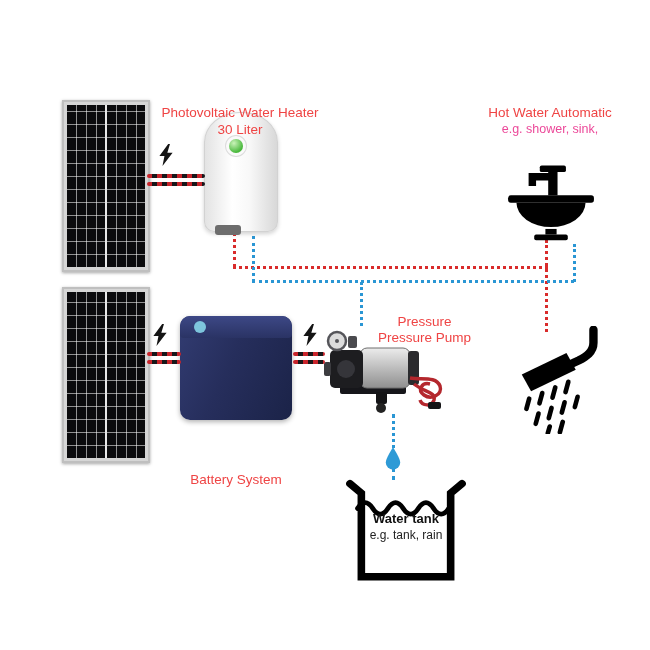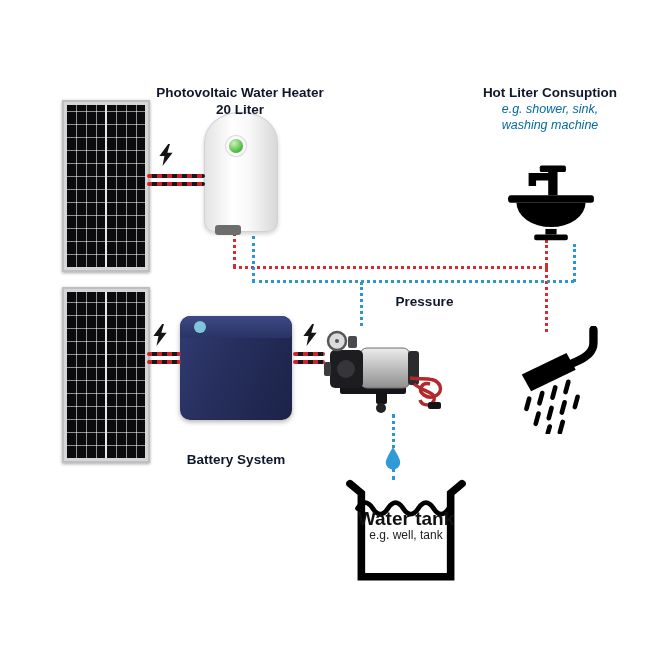--- a/index.html
+++ b/index.html
@@ -1,22 +1,22 @@
 <!DOCTYPE html>
 <html style="--hot-water-line: #d92b2b; --cold-water-line: #2a96d4; --battery-body: #1b2348; --water-drop: #2e9ad6; --cable-red: #c8242b; --cable-black: #17171a;"><head>
 <meta charset="utf-8">
 <style>
   html,body{margin:0;padding:0;background:#ffffff;}
   #canvas{
     position:relative;width:650px;height:650px;background:#ffffff;overflow:hidden;
     font-family:"Liberation Sans", sans-serif;color:#1a1a1a;
   }
   .label{position:absolute;text-align:center;z-index:4;}
-  .heading{font-weight:bold;font-size:13.5px;line-height:17px;color:#0f172a;}
-  .subtext{font-size:12.5px;line-height:16px;color:#0369a1;font-weight:normal;font-style:italic;}
+  .heading{font-weight:normal;font-size:13.5px;line-height:17px;color:#ef4444;margin-top:20px;}
+  .subtext{font-size:12.5px;line-height:16px;color:#ec4899;font-weight:normal;}
 
   
   .solar-panel{
     position:absolute;width:84px;background:#d6d6d6;border:2px solid #bfbfbf;
     box-shadow:0 1px 3px rgba(0,0,0,.35);z-index:2;
   }
   .solar-cells{
     position:absolute;inset:3px;background-color:#0b0b0d;
     background-image:
       linear-gradient(90deg, transparent calc(50% - 1px), #e8e8e8 calc(50% - 1px), #e8e8e8 calc(50% + 1px), transparent calc(50% + 1px)),
@@ -67,41 +67,41 @@
 
   
   .pipe{position:absolute;z-index:1;}
   .pipe.h{border-top:3px dotted;}
   .pipe.v{border-left:3px dotted;}
   .pipe.hot{border-color:var(--hot-water-line,#d92b2b);}
   .pipe.cold{border-color:var(--cold-water-line,#2a96d4);}
 
   .icon{position:absolute;z-index:2;}
   .tank-text{position:absolute;left:350px;top:510px;width:112px;text-align:center;z-index:3;}
-  .tank-text .t{font-weight:bold;font-size:19px;line-height:17px;color:#111;}
+  .tank-text .t{font-weight:bold;font-size:13px;line-height:17px;color:#111;}
   .tank-text .s{font-size:12px;line-height:16px;color:#222;}
 </style>
 </head>
 <body>
 
 <div id="canvas">
 
   <div class="label heading" style="left:130px;top:84px;width:220px;">
     <div>Photovoltaic Water Heater</div>
-    <div>20 Liter</div>
+    <div>30 Liter</div>
   </div>
 
   <div class="label" style="left:462px;top:84px;width:176px;">
-    <div class="heading">Hot Liter Consuption</div>
+    <div class="heading">Hot Water Automatic</div>
     <div class="subtext">e.g. shower, sink,</div>
-    <div class="subtext">washing machine</div>
   </div>
 
   <div class="label heading" style="left:352px;top:294px;width:145px;line-height:16px;">
     <div>Pressure</div>
+    <div>Pressure Pump</div>
   </div>
 
   <div class="label heading" style="left:158px;top:451px;width:156px;">Battery System</div>
 
   <div class="pipe v hot" style="left:233px;top:232px;height:36px;"></div>
   <div class="pipe h hot" style="left:233px;top:266px;width:315px;"></div>
   <div class="pipe v hot" style="left:545px;top:240px;height:92px;"></div>
 
   <div class="pipe v cold" style="left:252px;top:236px;height:46px;"></div>
   <div class="pipe h cold" style="left:252px;top:280px;width:322px;"></div>
@@ -202,16 +202,16 @@
   <svg class="icon" style="left:384px;top:446px;width:18px;height:24px;z-index:3;" viewBox="0 0 20 26">
     <path d="M10 1 C10 1 2 13 2 18 a8 8 0 0 0 16 0 C18 13 10 1 10 1 Z" style="fill:var(--water-drop,#2e9ad6)"></path>
   </svg>
 
   <svg class="icon" style="left:344px;top:478px;width:124px;height:114px;" viewBox="0 0 130 120">
     <path d="M6 6 L18 16 L18 104 L112 104 L112 16 L124 6" fill="none" stroke="#000" stroke-width="8" stroke-linecap="round"></path>
     <path d="M14 32 q8 -12 16 0 t16 0 t16 0 t16 0 t16 0 t16 0" fill="none" stroke="#000" stroke-width="5" stroke-linecap="round"></path>
   </svg>
   <div class="tank-text">
     <div class="t">Water tank</div>
-    <div class="s">e.g. well, tank</div>
+    <div class="s">e.g. tank, rain</div>
   </div>
 
 </div>
 
 </body></html>

